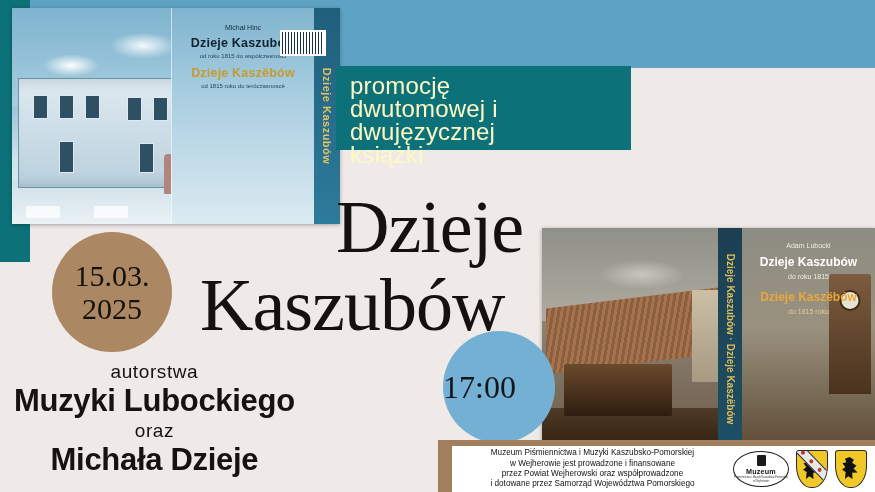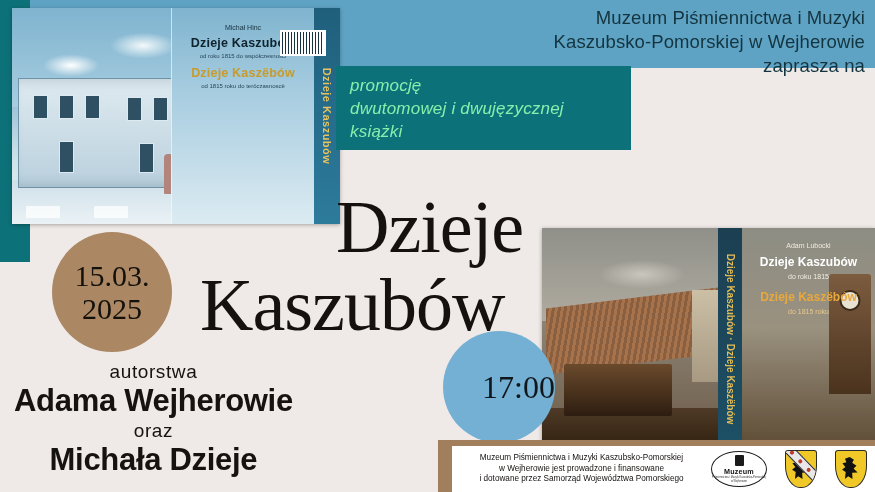--- a/index.html
+++ b/index.html
@@ -38,25 +38,24 @@
   .box-teal {
     position: absolute;
     left: 336px; top: 66px;
     width: 295px; height: 84px;
     background: #0d7179;
   }
   .box-teal-inner {
     position: absolute;
     left: 14px; top: 8px;
     right: 8px;
-    color: #86efac;
-    font-size: 17px;
+    color: #fef9c3;
+    font-size: 24px;
     line-height: 23px;
     letter-spacing: .2px;
-    font-style: italic;
   }
 
   
   .header-text {
     position: absolute;
     right: 10px; top: 6px;
     width: 520px;
     text-align: right;
     color: #14343f;
     font-size: 18.5px;
@@ -233,21 +232,21 @@
     color: #14100c;
     font-size: 30px;
     line-height: 33px;
   }
   .circle-time {
     position: absolute;
     left: 443px; top: 331px;
     width: 112px; height: 112px;
     border-radius: 50%;
     background: #74b0d3;
-    display: flex; align-items: center; justify-content: flex-end;
+    display: flex; align-items: center; justify-content: flex-start;
     font-family: "Liberation Serif", serif;
     color: #10161c;
     font-size: 32px;
   }
 
   
   .title {
     position: absolute;
     left: 196px; top: 152px;
     width: 420px;
@@ -301,21 +300,21 @@
     flex: 1;
     text-align: center;
     font-size: 8.2px;
     line-height: 10.4px;
     color: #14110f;
     padding-left: 0;
   }
   .footer-logos {
     display: flex;
     align-items: center;
-    gap: 18px;
+    gap: 7px;
     padding-right: 8px;
   }
   .logo-museum {
     width: 54px; height: 34px;
     border: 1.2px solid #1b1b1b;
     border-radius: 50%;
     display: flex; flex-direction: column;
     align-items: center; justify-content: center;
     background: #ffffff;
   }
@@ -364,25 +363,20 @@
 </style>
 </head>
 <body>
 
 <div class="poster">
 
   <div class="band-blue"></div>
   <div class="band-cream"></div>
   <div class="bar-teal-left"></div>
 
-  <div class="header-text">
-    <div>Muzeum Piśmiennictwa i Muzyki</div>
-    <div>Kaszubsko-Pomorskiej w Wejherowie</div>
-    <div>zaprasza na</div>
-  </div>
 
   <div class="book1">
     <div class="b1-sky"></div>
     <div class="b1-ground"></div>
     <div class="b1-building">
       <div class="b1-win" style="left:14px; top:16px;"></div>
       <div class="b1-win" style="left:40px; top:16px;"></div>
       <div class="b1-win" style="left:66px; top:16px;"></div>
       <div class="b1-win" style="left:108px; top:18px;"></div>
       <div class="b1-win" style="left:134px; top:18px;"></div>
@@ -459,30 +453,31 @@
     <div class="ln1">Dzieje</div>
     <div class="ln2">Kaszubów</div>
   </div>
 
   <div class="circle-time">
     <span>17:00</span>
   </div>
 
   <div class="authors">
     <div class="small">autorstwa</div>
-    <div class="big">Adama Wejherowie</div>
+    <div class="big">Muzyki Lubockiego</div>
     <div class="small">oraz</div>
     <div class="big">Michała Dzieje</div>
   </div>
 
   <div class="footer-tan"></div>
   <div class="footer-white">
     <div class="footer-text">
       <div>Muzeum Piśmiennictwa i Muzyki Kaszubsko-Pomorskiej</div>
       <div>w Wejherowie jest prowadzone i finansowane</div>
+      <div>przez Powiat Wejherowski oraz współprowadzone</div>
       <div>i dotowane przez Samorząd Województwa Pomorskiego</div>
     </div>
     <div class="footer-logos">
       <div class="logo-museum">
         <div class="mk"></div>
         <div class="mt">Muzeum</div>
         <div class="ms">Piśmiennictwa i Muzyki Kaszubsko-Pomorskiej w Wejherowie</div>
       </div>
       <div class="shield">
         <div class="griffin"></div>

